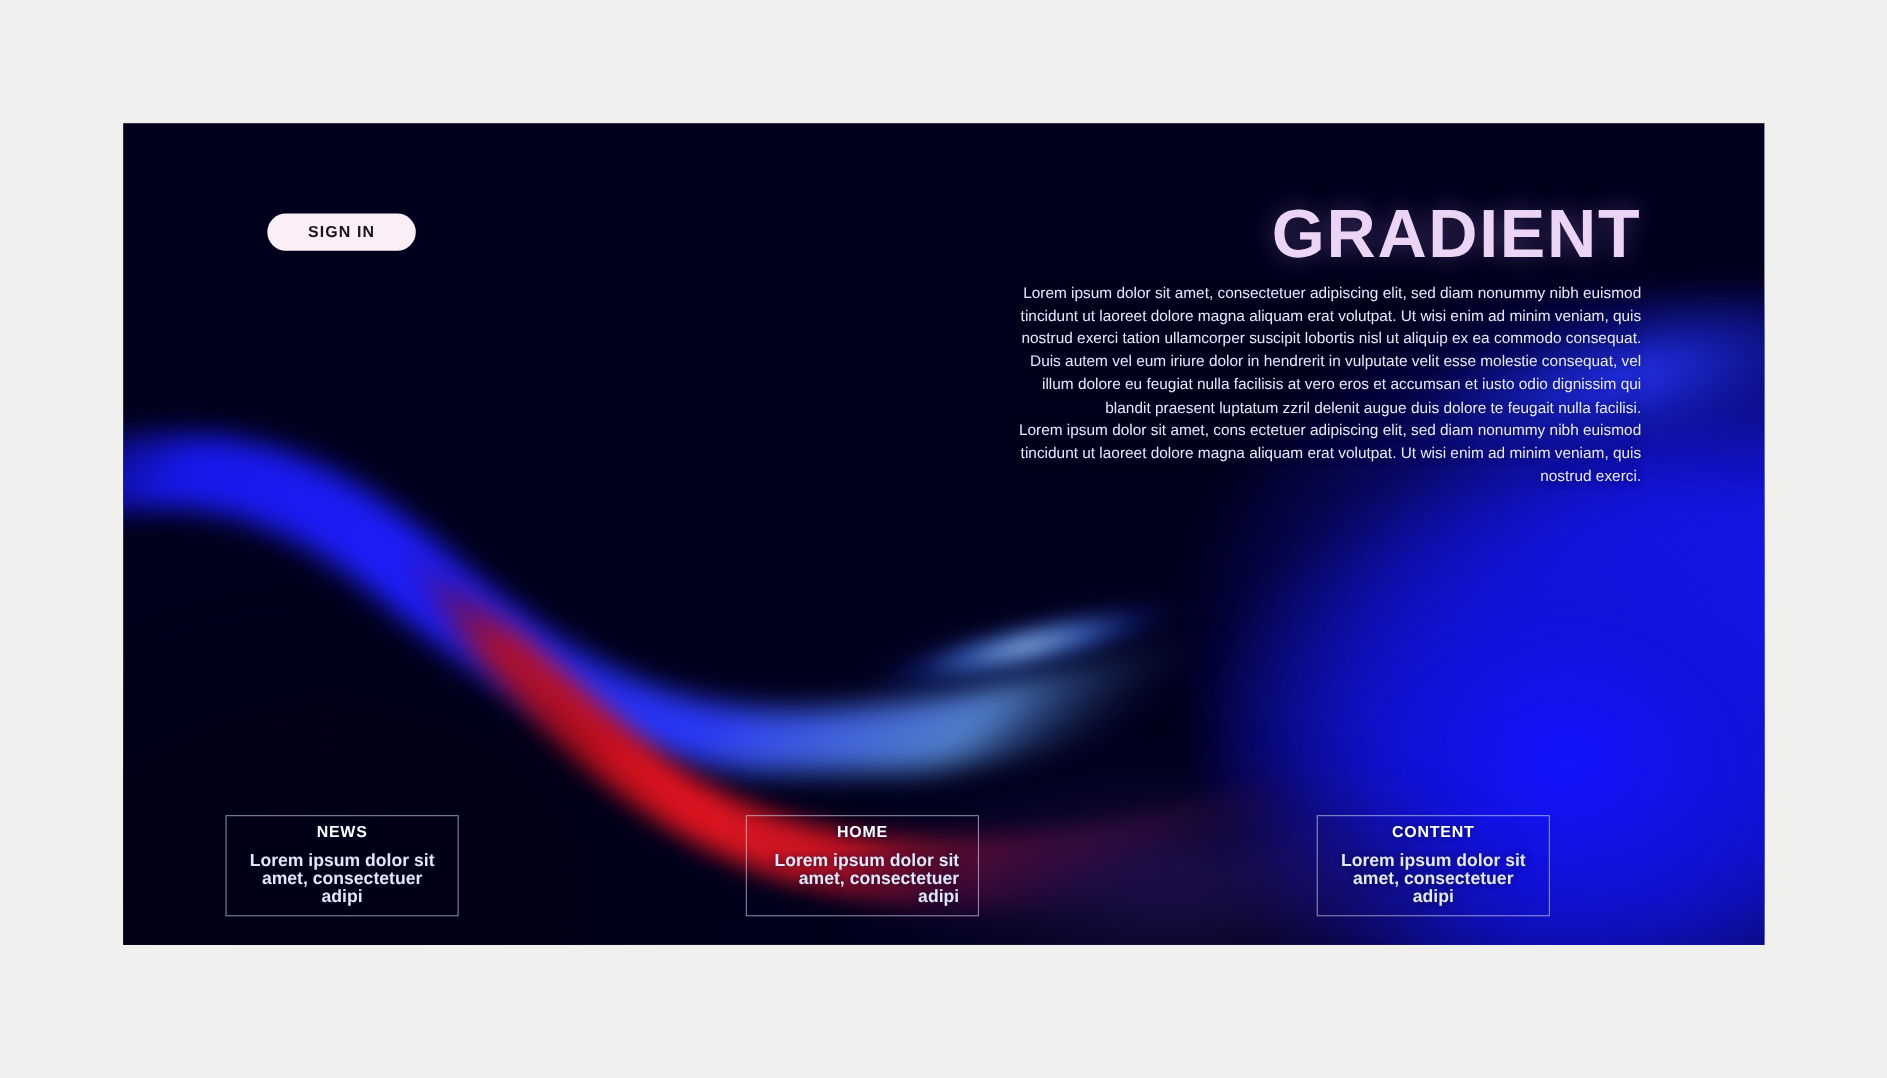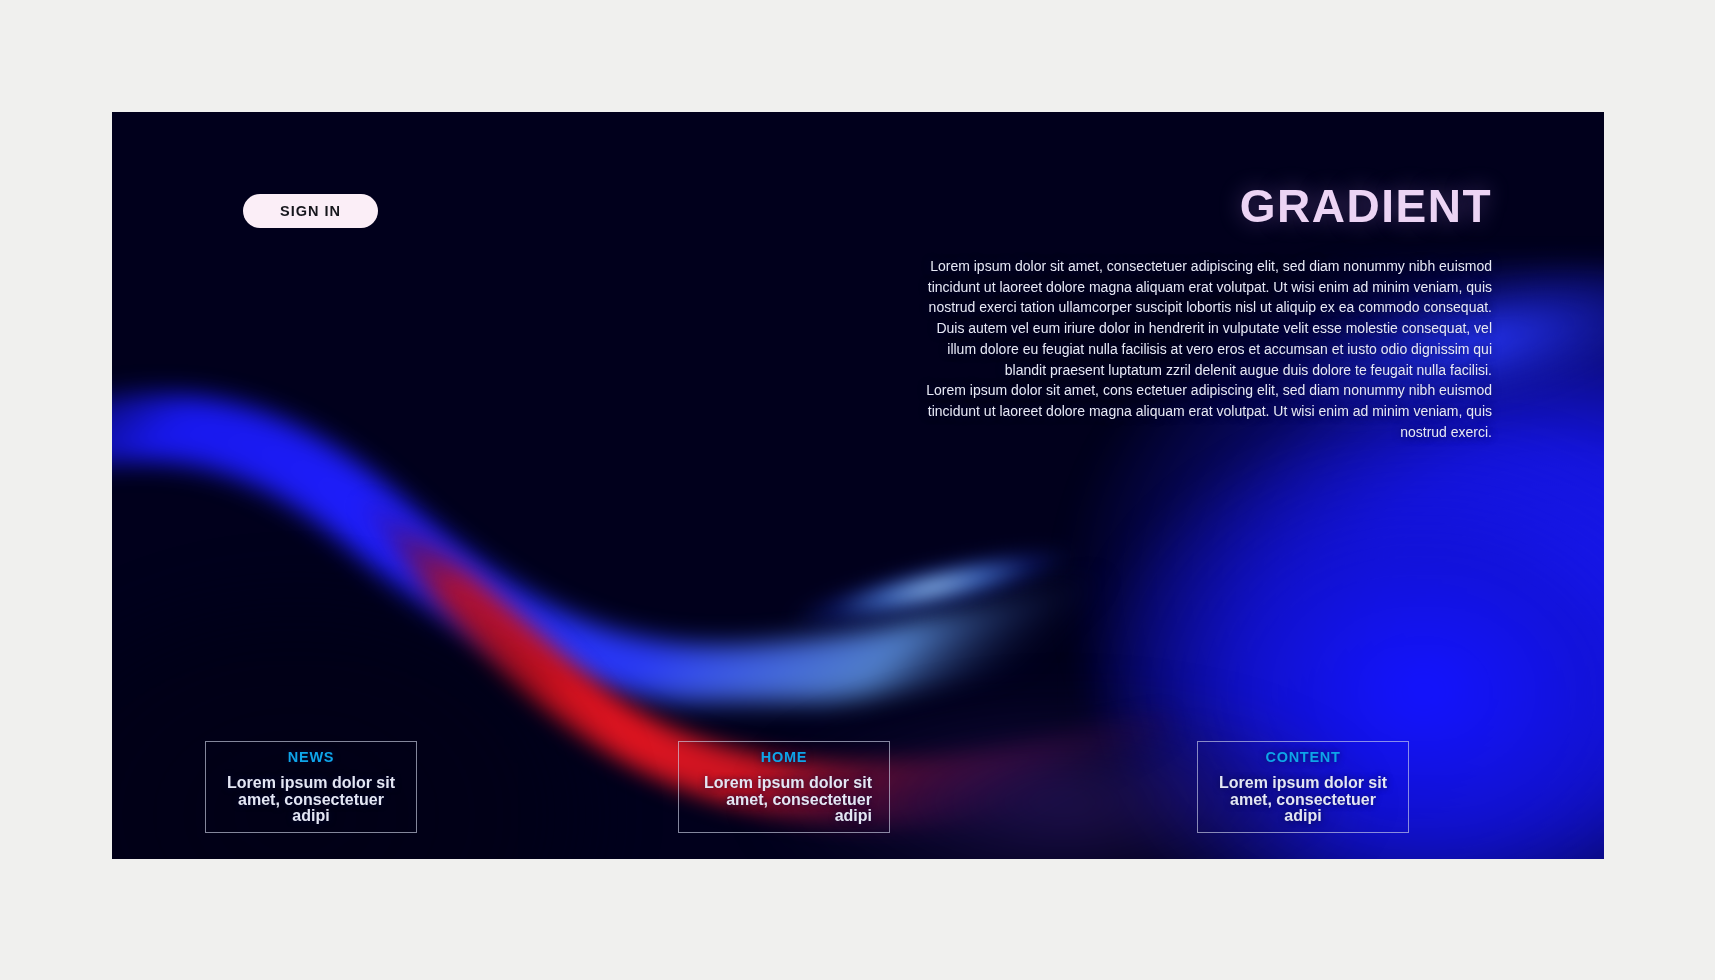--- a/index.html
+++ b/index.html
@@ -136,21 +136,21 @@
     display:flex; align-items:center; justify-content:center;
     border:none;
     cursor:pointer;
     font-family:"Liberation Sans", sans-serif;
   }
 
   
   #headline {
     position:absolute;
     right:112px; top:71px;
-    font-size:46px;
+    font-size:62px;
     font-weight:700;
     letter-spacing:1.5px;
     line-height:1;
     color:#ecd4f4;
     text-align:right;
     text-shadow:0 0 22px rgba(190,140,235,0.35);
     white-space:nowrap;
   }
 
   
@@ -178,21 +178,21 @@
     flex-direction:column;
     align-items:center;
     justify-content:center;
     text-align:center;
     cursor:pointer;
   }
   .card-title {
     font-size:14.5px;
     font-weight:700;
     letter-spacing:0.7px;
-    color:#0ea5e9;
+    color:#ffffff;
     text-shadow:0 0 7px rgba(10,14,60,0.8);
   }
   .card-body {
     margin-top:10px;
     font-size:16px;
     line-height:16.5px;
     color:#e3e6f3;
     width:176px;
     text-shadow:0 0 6px rgba(10,14,60,0.8);
     font-weight:bold;

